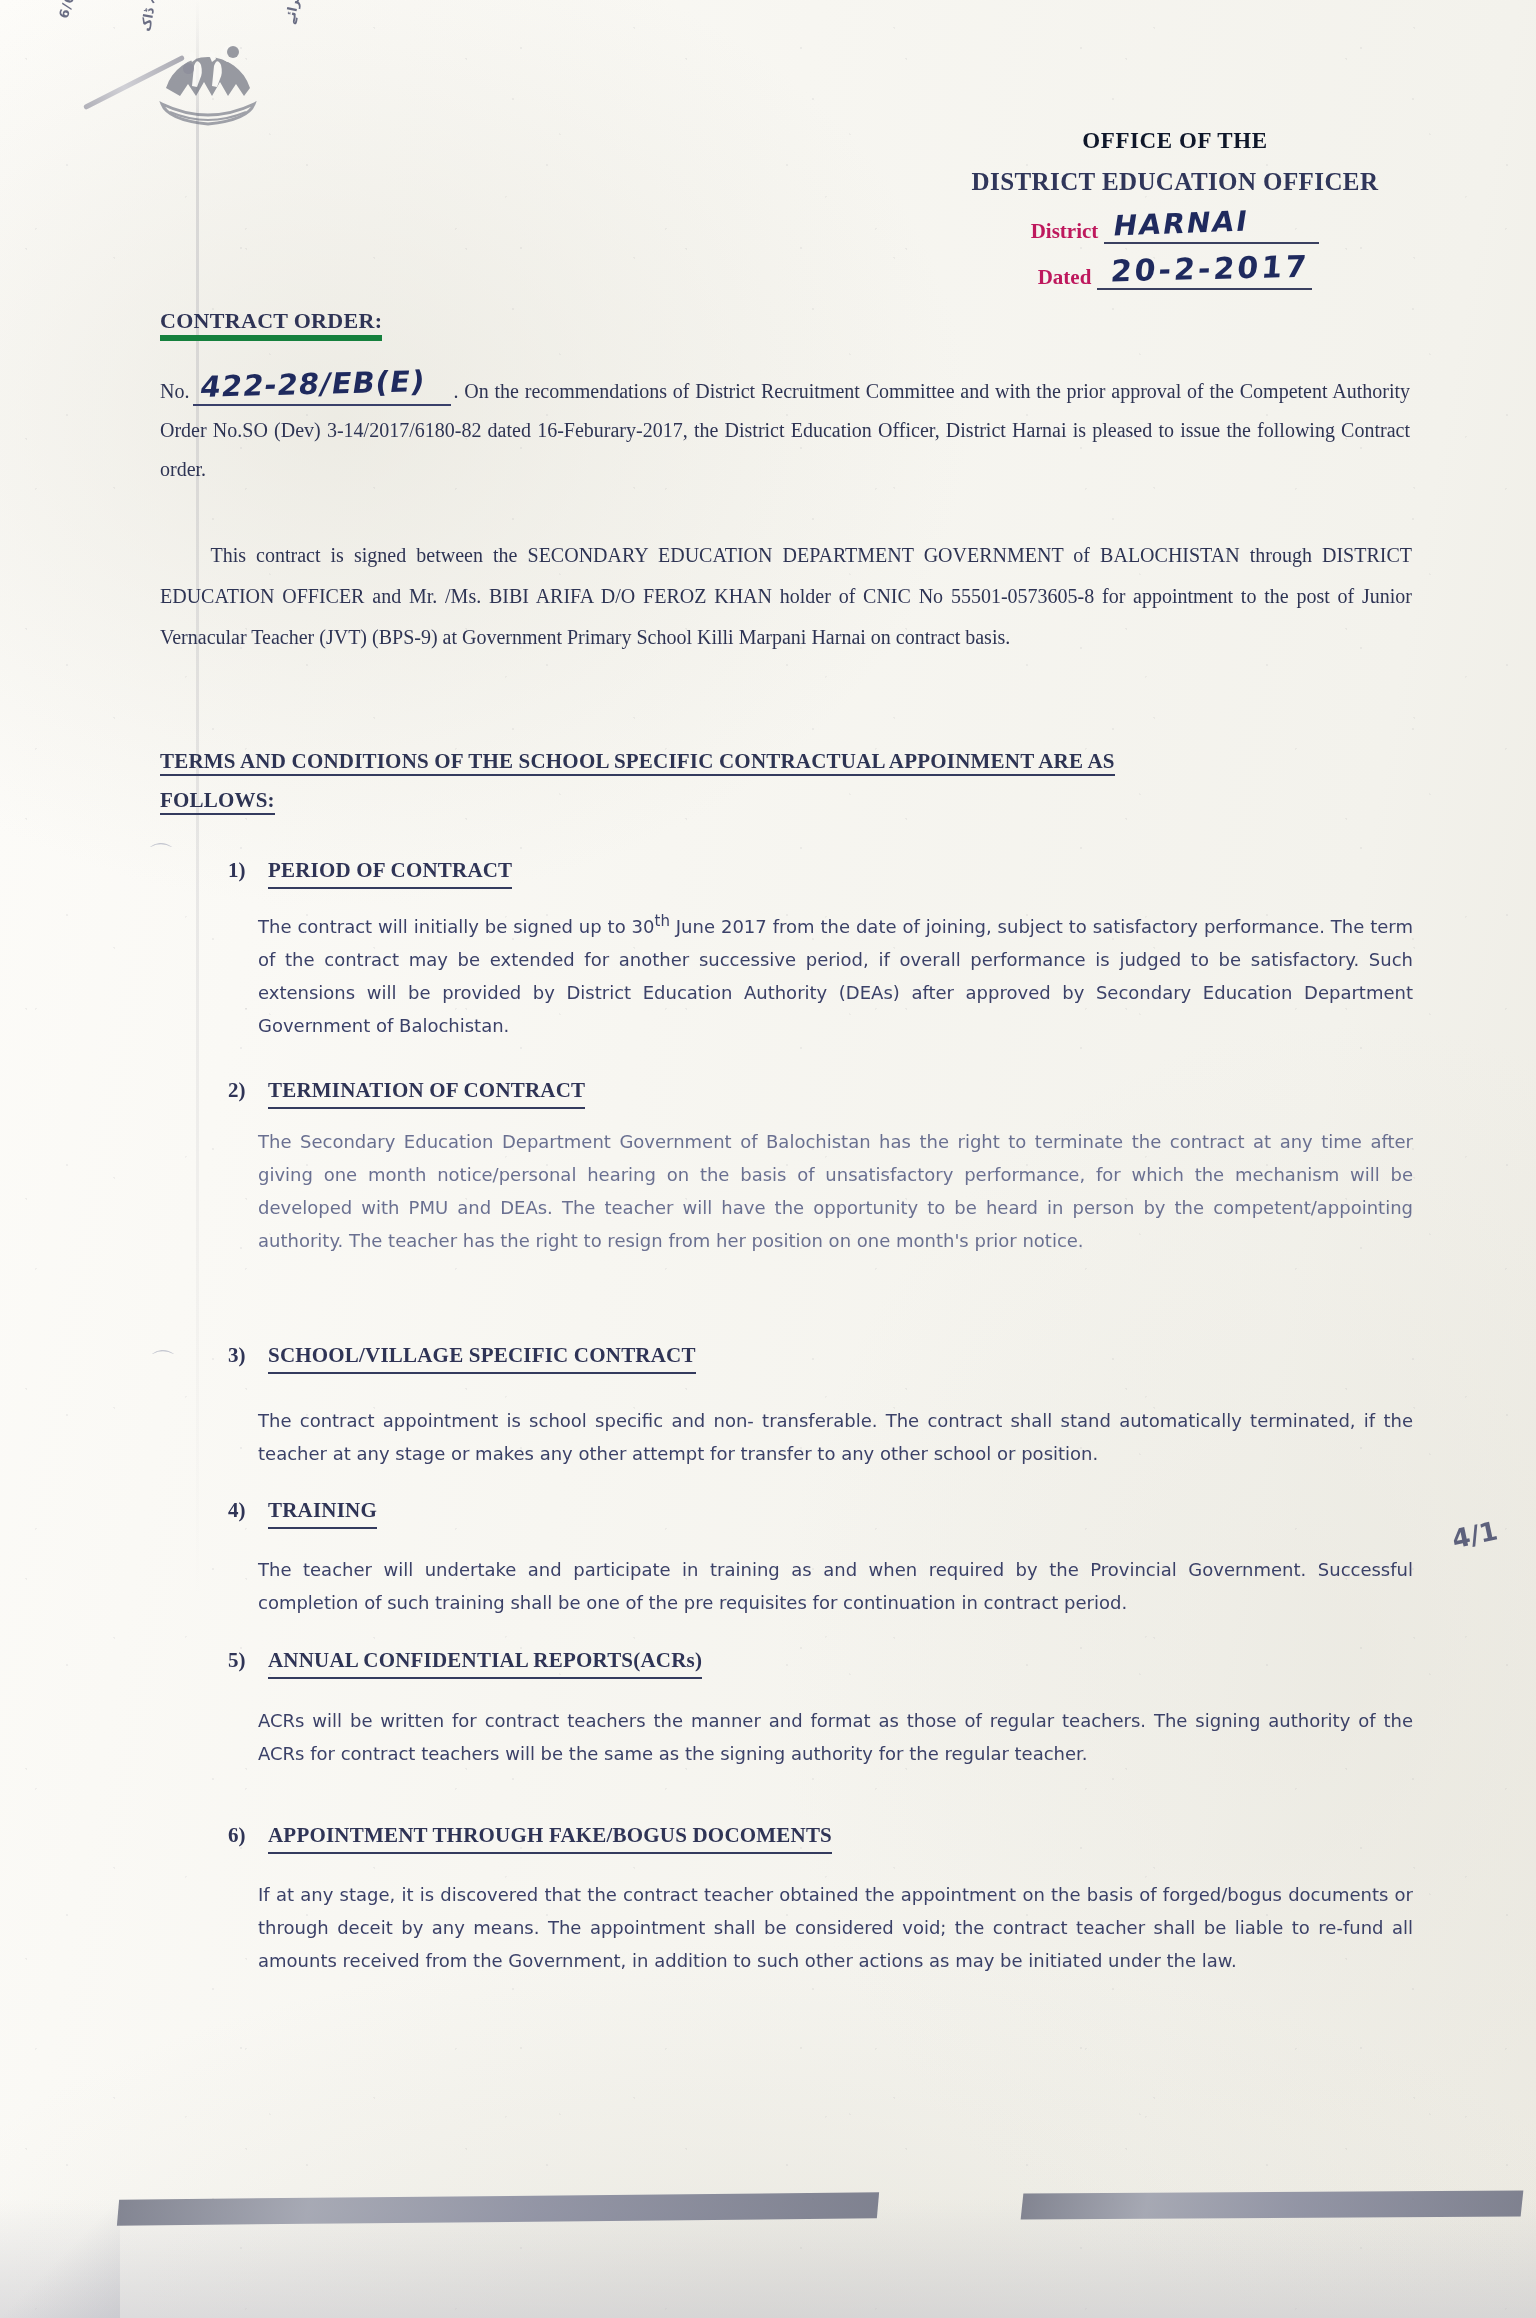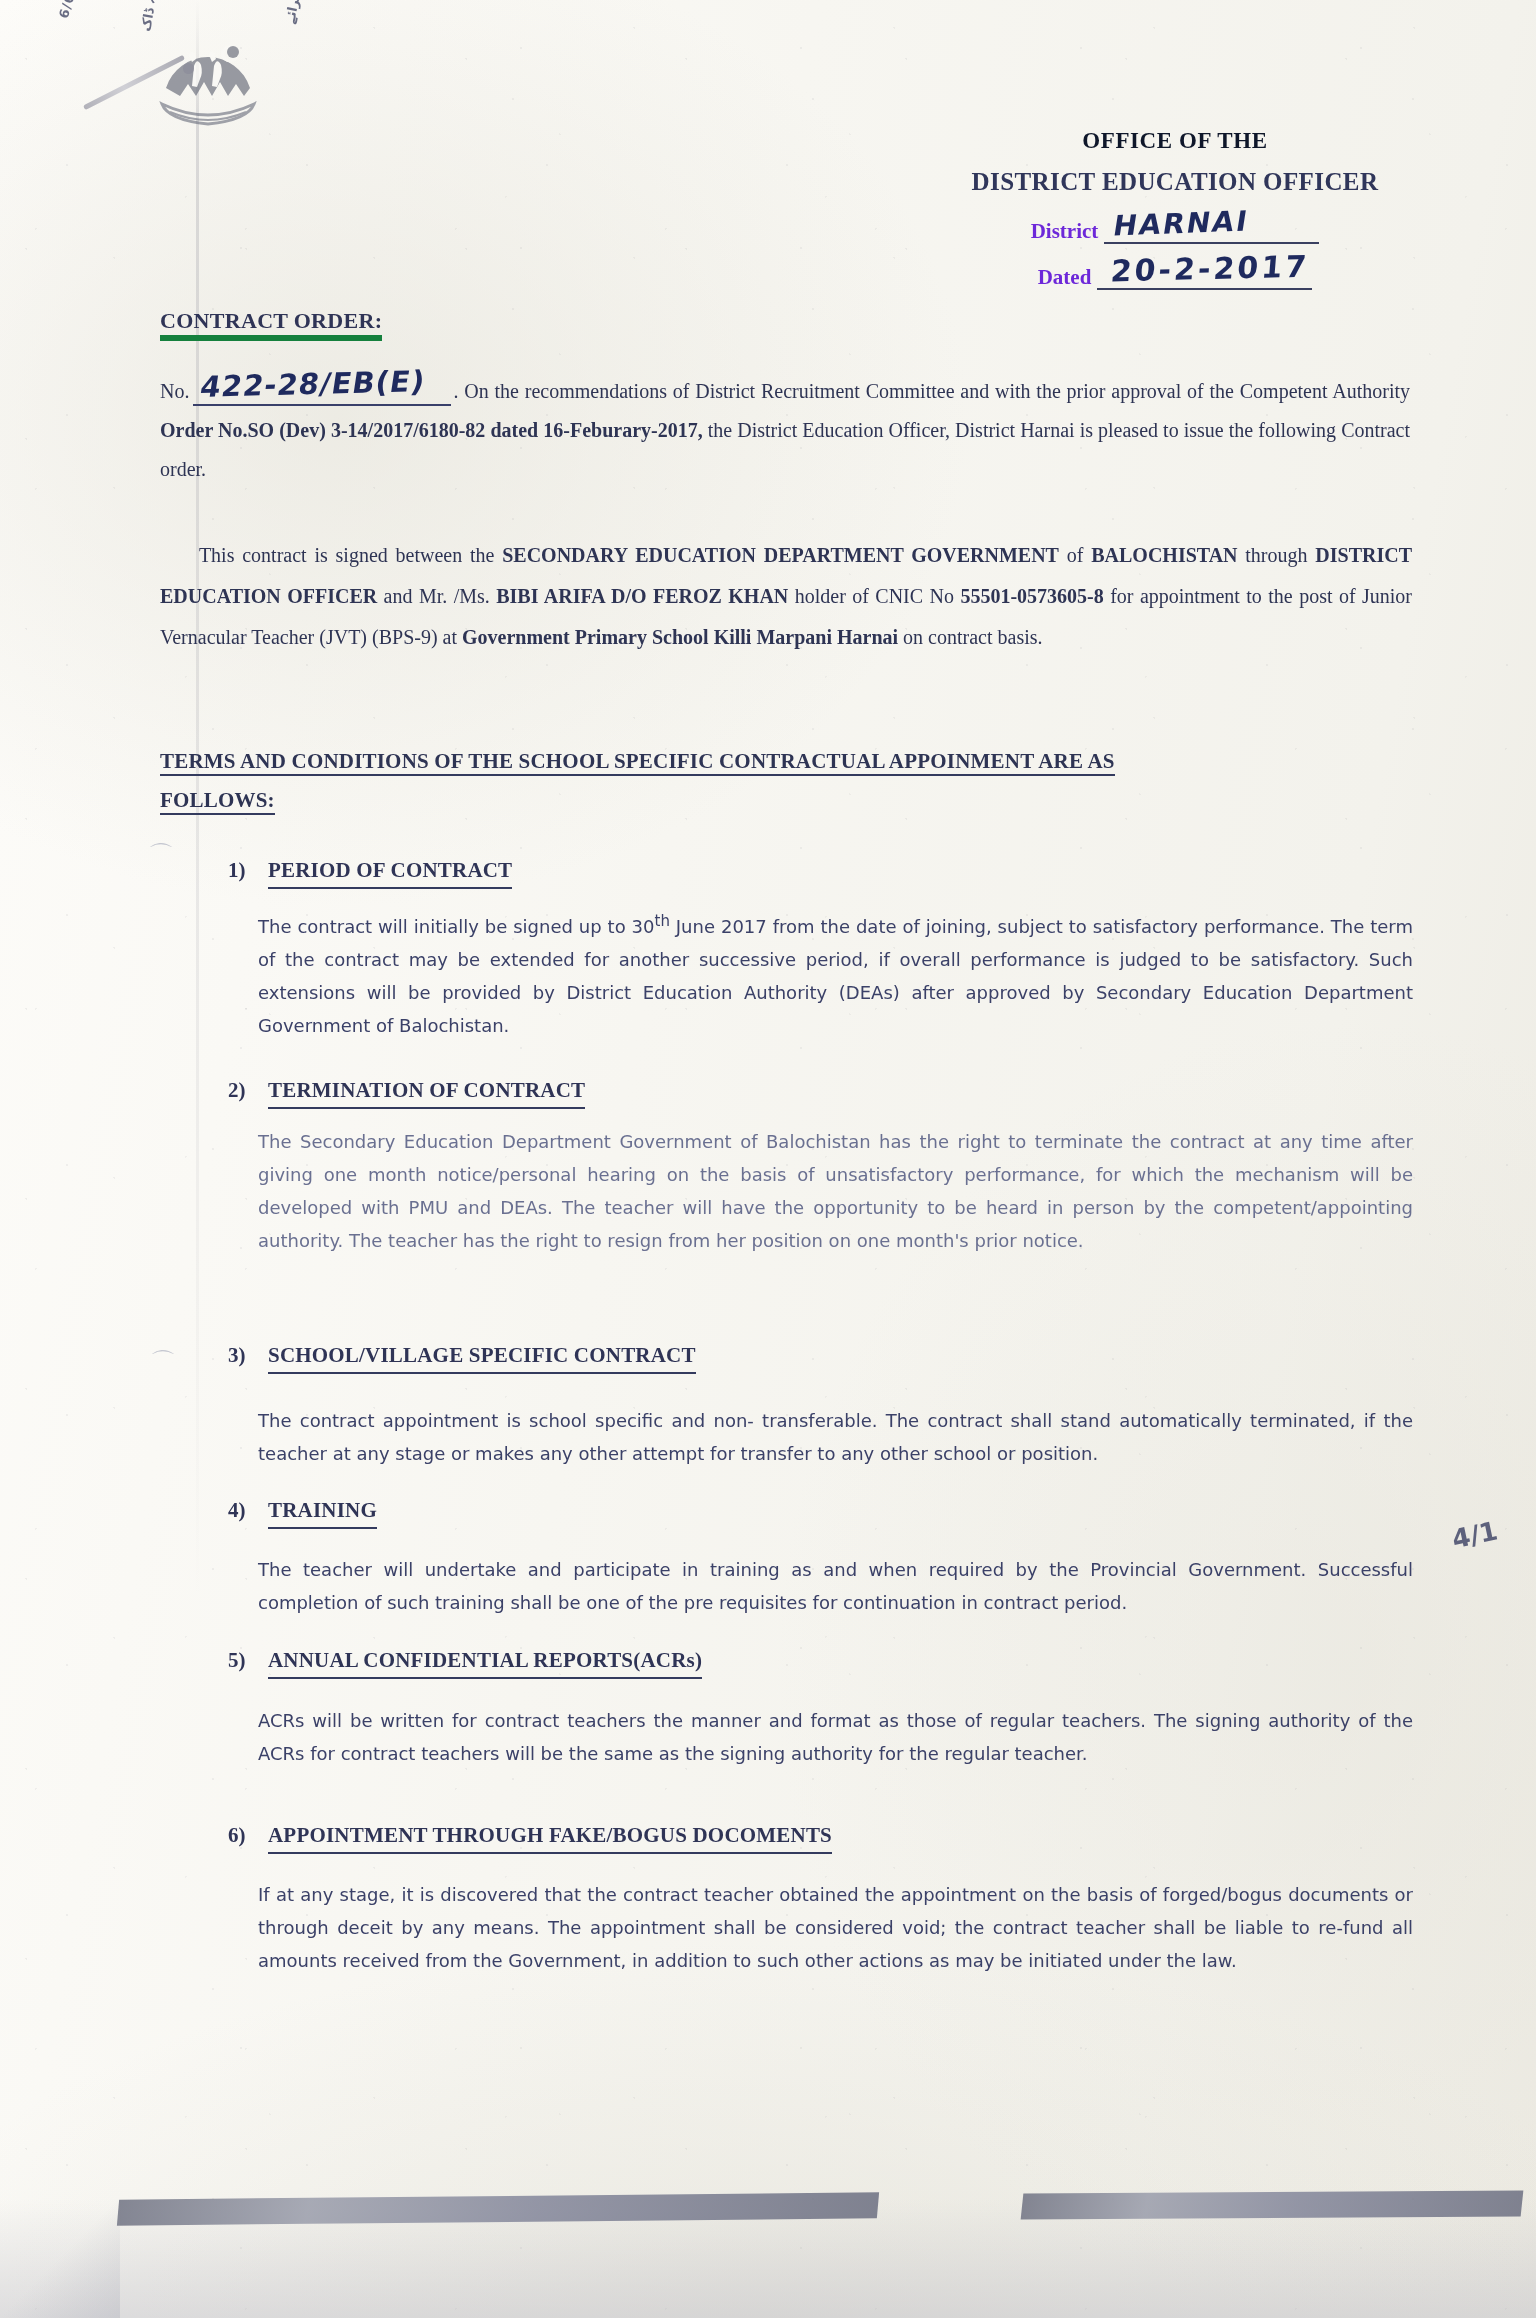--- a/index.html
+++ b/index.html
@@ -51,21 +51,21 @@
     font-family:"Liberation Serif",serif;color:#0f172a;
   }
   .deo-line{
     font-size:25px;letter-spacing:.4px;font-weight:700;margin-top:14px;
     font-family:"Liberation Serif",serif;color:#30365a;
   }
   .field-row{
     margin-top:12px;display:flex;align-items:flex-end;justify-content:center;gap:6px;
   }
   .field-row.dated{margin-top:10px;}
-  .field-label{font-size:21px;font-weight:700;font-family:"Liberation Serif",serif;color:#6d28d9;}
+  .field-label{font-size:21px;font-weight:700;font-family:"Liberation Serif",serif;color:#be185d;}
   .field-rule{
     border-bottom:2px solid #3a4060;min-width:215px;position:relative;height:34px;
   }
   .hand{
     font-family:"DejaVu Sans",sans-serif;
     color:#1f2a5e;font-weight:700;
     position:absolute;left:10px;bottom:2px;
     transform:skewX(-11deg) rotate(-2.2deg);
     font-size:28px;letter-spacing:2px;
   }
@@ -109,21 +109,21 @@
     display:inline-block;position:relative;min-width:258px;
     border-bottom:2px solid #39406a;margin:0 2px -2px 4px;height:30px;vertical-align:-6px;
   }
   .nohand span{
     position:absolute;left:8px;bottom:0px;font-family:"DejaVu Sans",sans-serif;
     font-weight:700;color:#1f2a5e;font-size:29px;letter-spacing:1px;
     transform:skewX(-10deg) rotate(-1.5deg);white-space:nowrap;
   }
 
   #signed-para{left:160px;top:535px;width:1252px;line-height:41px;}
-  .b{font-weight:700;}
+  .b{font-weight:400;}
 
   #terms-head{
     left:160px;top:742px;width:1200px;font-size:21px;font-weight:700;
     line-height:39px;letter-spacing:.2px;
   }
   #terms-head .u{border-bottom:2px solid #343b5e;padding-bottom:1px;}
 
   
   .clause-num{
     position:absolute;font-family:"Liberation Serif",serif;

